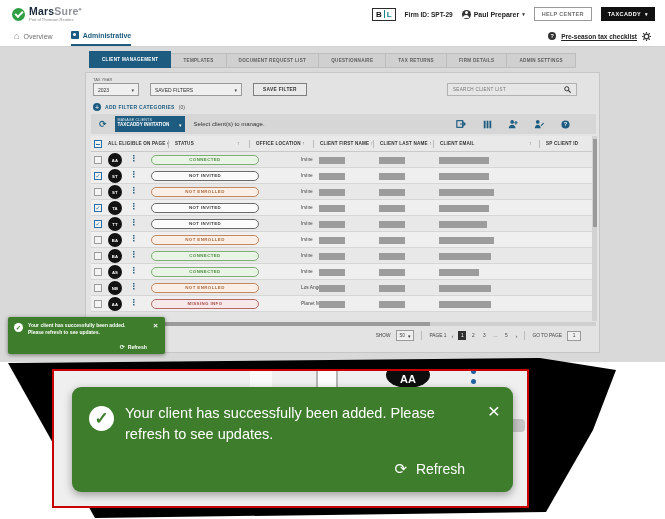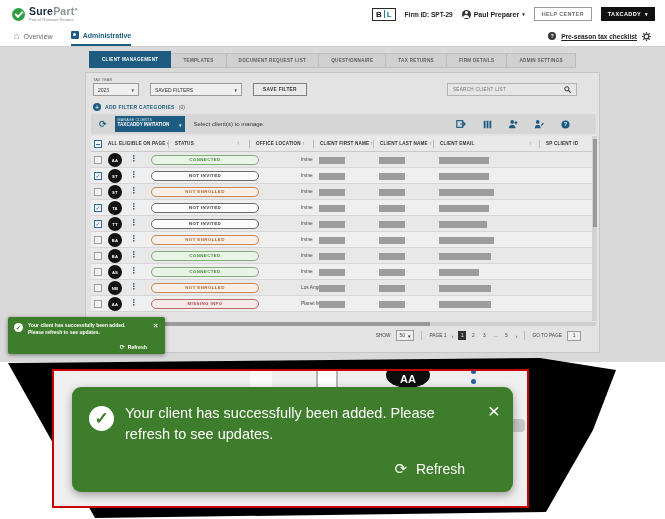--- a/index.html
+++ b/index.html
@@ -180,21 +180,21 @@
 </style>
 </head>
 <body>
 
 <div class="app">
 
   <div class="hdr">
     <div class="logo">
       <div class="logo-check"></div>
       <div class="logo-words">
-        <div class="logo-name"><b>Sure</b><span class="lt">Part</span><sup>®</sup></div>
+        <div class="logo-name"><b>Mars</b><span class="lt">Sure</span><sup>®</sup></div>
         <div class="logo-tag">Part of Thomson Reuters</div>
       </div>
     </div>
     <div class="hdr-right">
       <div class="bl-box">
         <span class="bl-b">B</span>
           <span class="bl-div"></span>
           <span class="bl-l">L</span>
       </div>
       <span class="firm-id">Firm ID: SPT-29</span>

